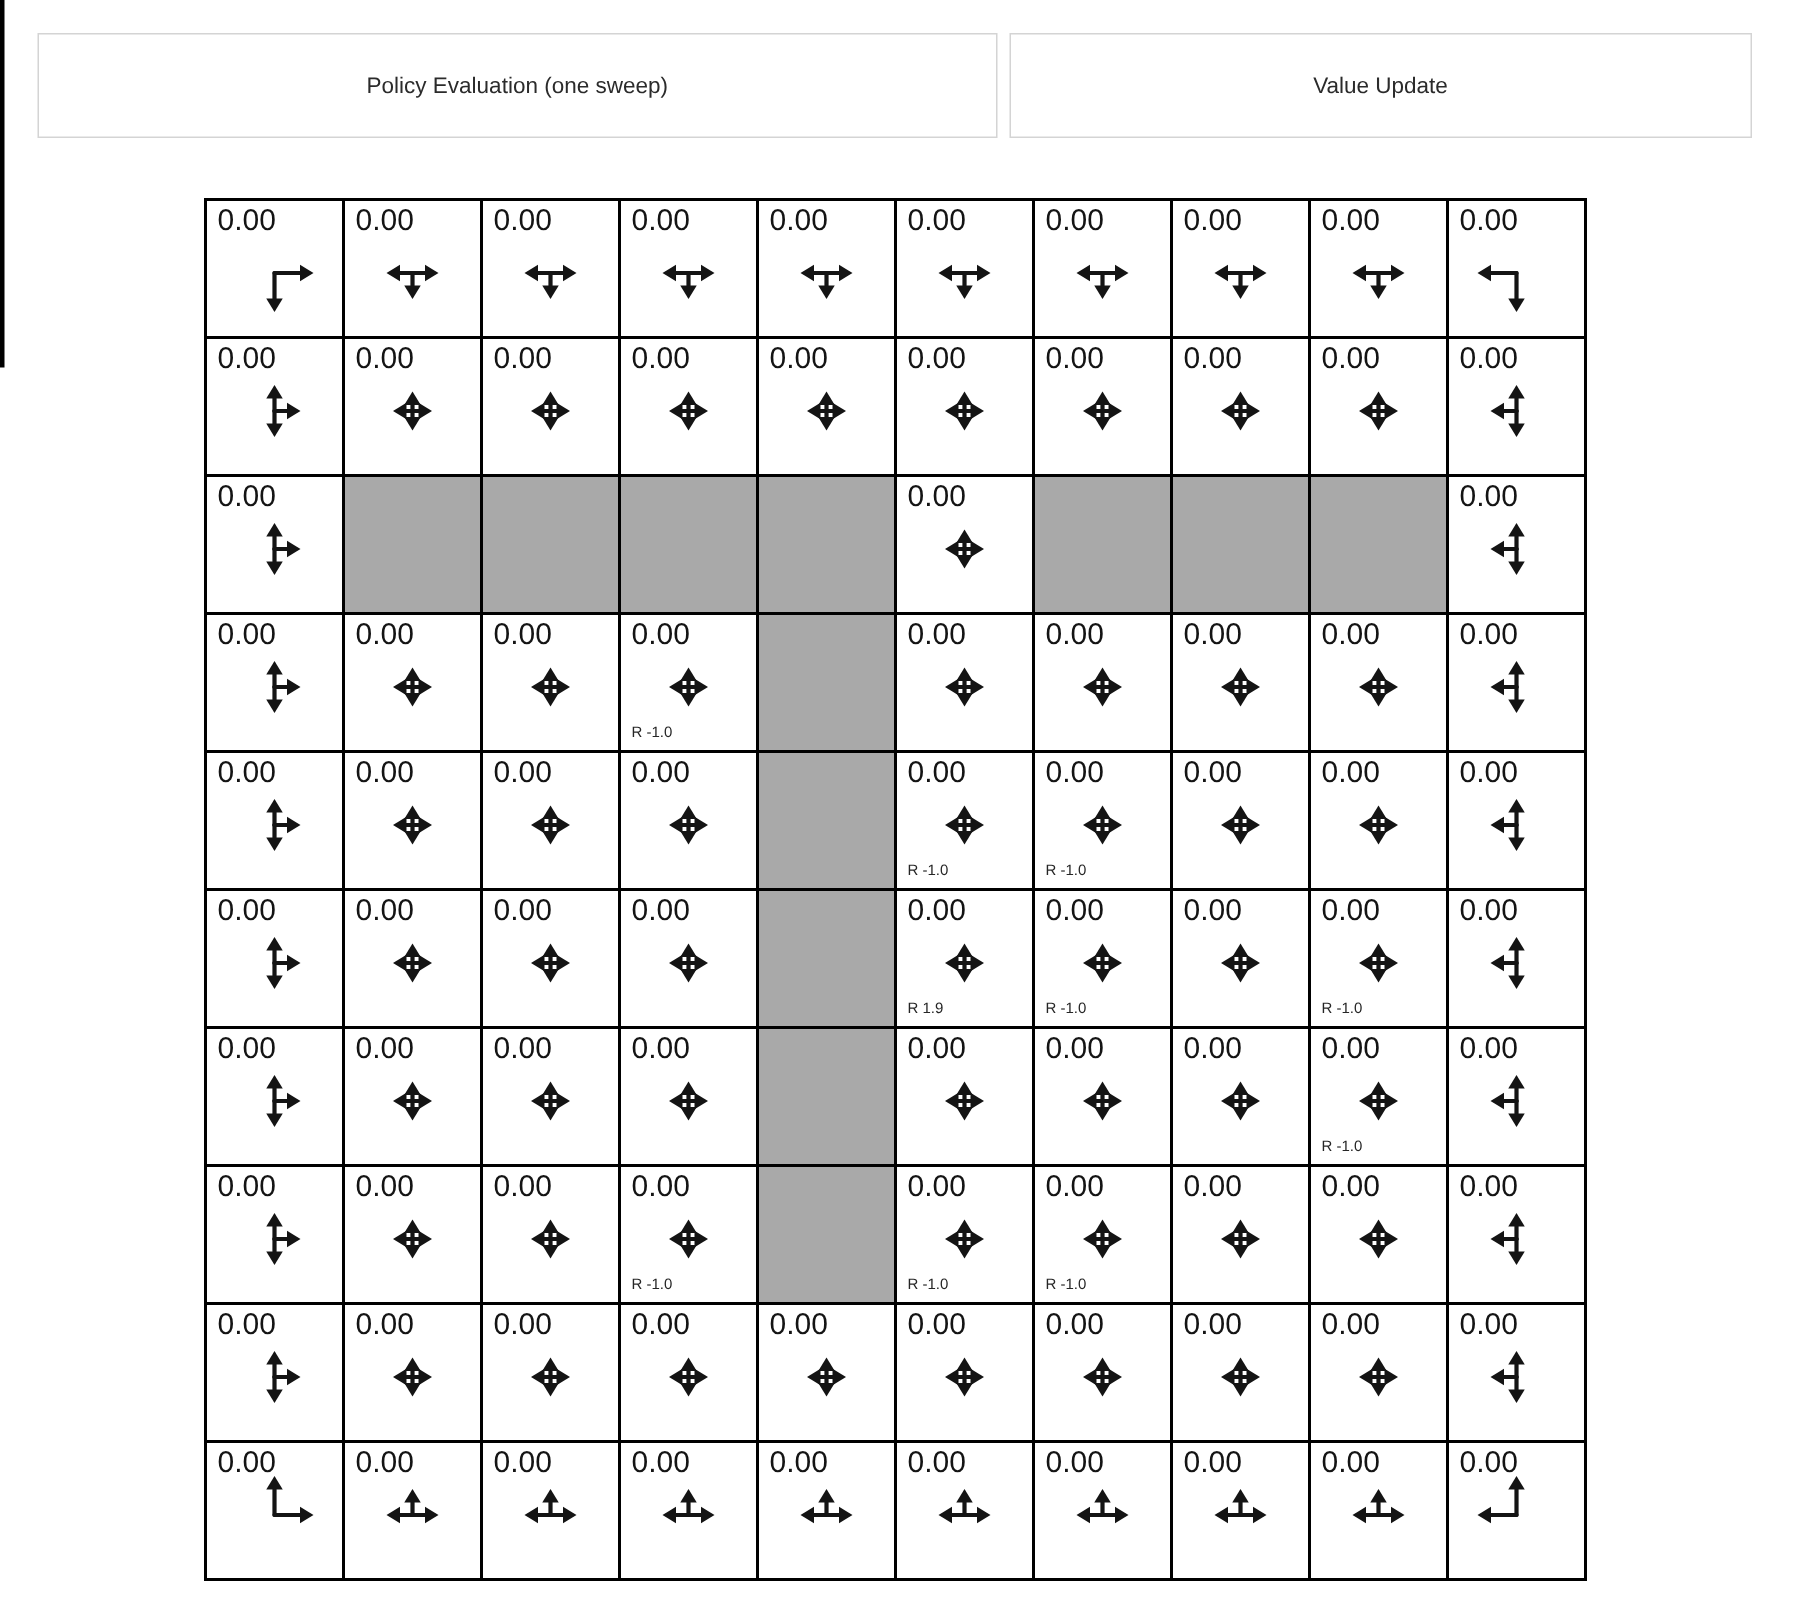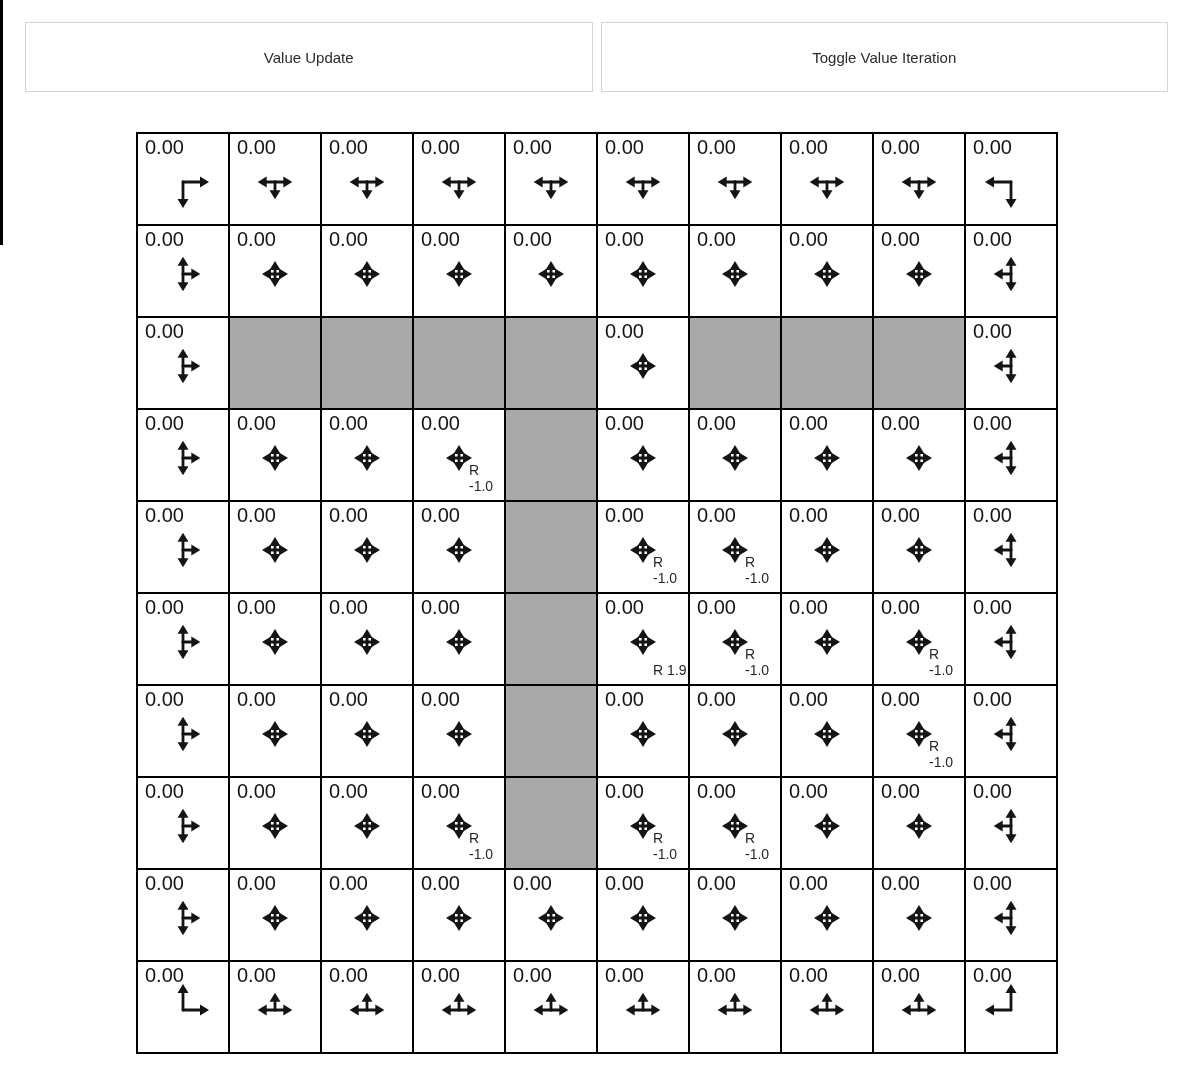--- a/index.html
+++ b/index.html
@@ -26,35 +26,35 @@
     display:grid;grid-template-columns:repeat(10,90px);grid-auto-rows:90px;
     gap:2px;border:2px solid #000;background:#000;width:max-content;
   }
   .cell{background:#fff;position:relative;}
   .cell.wall{background:#a9a9a9;}
   .val{
     position:absolute;top:2px;left:7px;font-size:20px;color:#141414;
     line-height:1.1;
   }
   .reward{
-    position:absolute;bottom:6px;left:7px;font-size:14px;color:#262626;margin-left:48px;
+    position:absolute;bottom:6px;left:7px;font-size:10px;color:#262626;
   }
   .arrows{
     position:absolute;left:45px;top:48px;transform:translate(-50%,-50%);
     width:60px;height:60px;
   }
 </style>
 </head>
 <body>
 
 <div class="edge-line"></div>
 
 <div class="toolbar">
+  <button class="btn wide">Policy Evaluation (one sweep)</button>
   <button class="btn">Value Update</button>
-  <button class="btn">Toggle Value Iteration</button>
 </div>
 
 <div class="grid">
     <div class="cell">
       <span class="val" style="color: rgb(20, 20, 20);">0.00</span>
       <svg viewBox="-30 -30 60 60" class="arrows">
         <line x1="0" y1="0" x2="0" y2="18" stroke="#141414" stroke-width="2.8" stroke-linecap="round"></line>
         <polygon points="0,26 -5.5,17 5.5,17" fill="#141414"></polygon>
         <line x1="0" y1="0" x2="18" y2="0" stroke="#141414" stroke-width="2.8" stroke-linecap="round"></line>
         <polygon points="26,0 17,5.5 17,-5.5" fill="#141414"></polygon>

